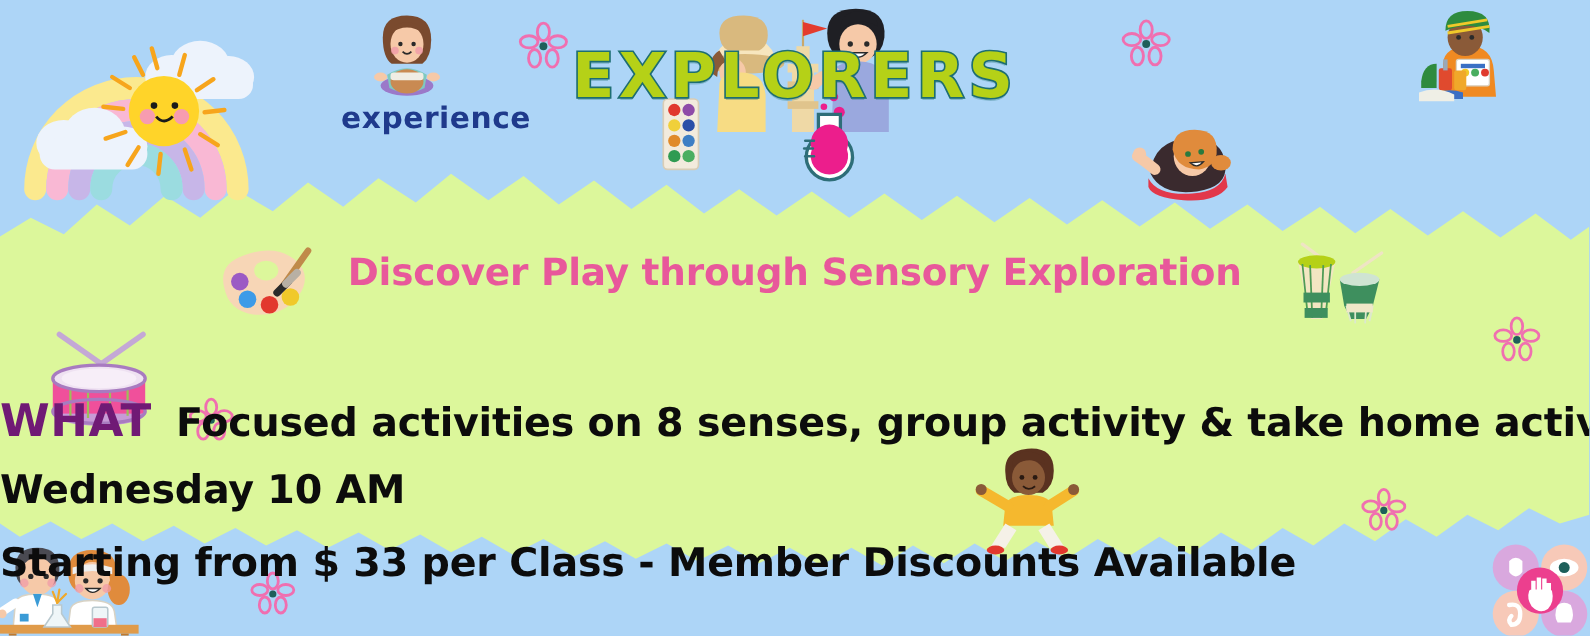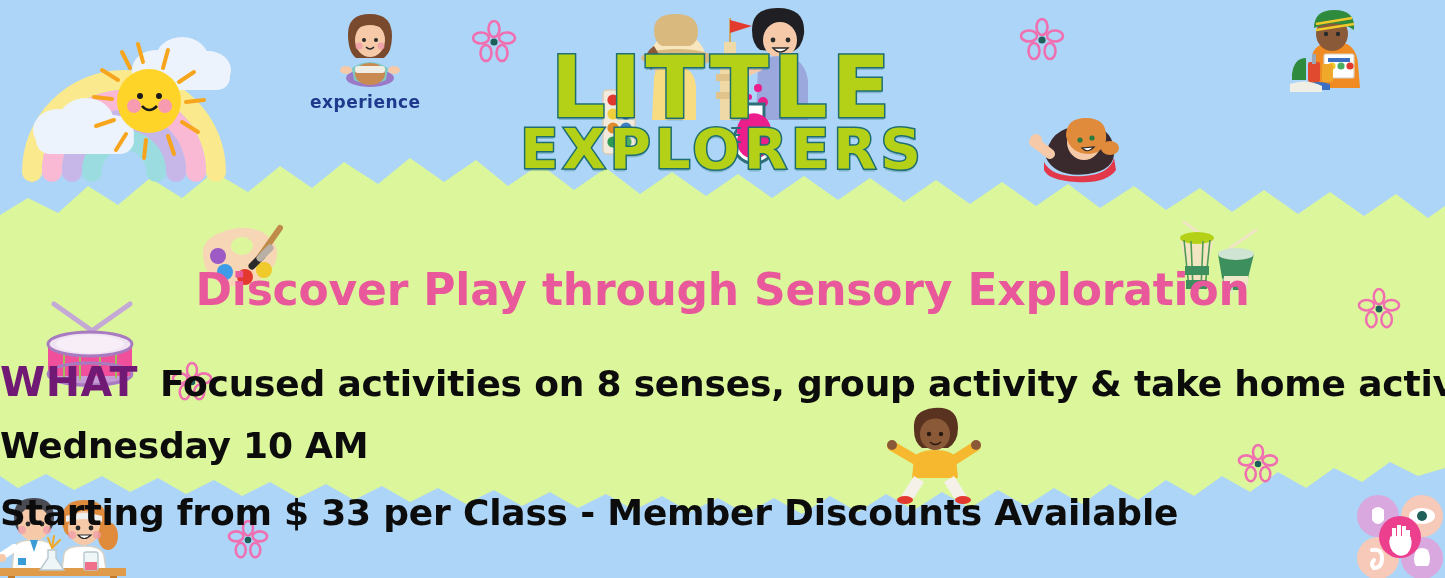--- a/index.html
+++ b/index.html
@@ -43,25 +43,24 @@
   
   #headline-block {
     position:absolute;
     left:0; top:228px;
     width:1445px;
     text-align:center;
   }
   .headline {
     font-family:"DejaVu Sans", sans-serif;
     font-weight:bold;
-    font-size:44px;
+    font-size:34px;
     color:#E8589B;
     line-height:1.18;
     letter-spacing:-0.2px;
-    margin-top:36px;
   }
 
   
   #details { position:absolute; left:0; top:358px; width:1445px; }
   .detail-row {
     display:flex;
     align-items:baseline;
     height:67px;
   }
   .detail-label {
@@ -82,21 +81,21 @@
     letter-spacing:-0.2px;
     white-space:nowrap;
   }
 
   
   #experience-word {
     position:absolute;
     left:310px; top:92px;
     font-family:"DejaVu Sans", sans-serif;
     font-weight:bold;
-    font-size:17px;
+    font-size:27px;
     color:#1F3A8C;
     letter-spacing:0.5px;
   }
 
   svg { display:block; overflow:visible; }
 </style>
 </head>
 <body>
 
 <div id="banner">
@@ -225,21 +224,20 @@
     <path d="M28,26 L28,46 A21,21 0 1 0 48,46 L48,26 Z" fill="#FFFFFF" stroke="#2E6E78" stroke-width="3"></path>
     <path d="M22,58 A17,17 0 1 0 54,58 A17,17 0 1 0 22,58 Z" fill="#EC1E8C"></path>
     <g stroke="#2E6E78" stroke-width="2.2" stroke-linecap="round">
       <line x1="16" y1="50" x2="24" y2="50"></line>
       <line x1="15" y1="57" x2="23" y2="57"></line>
       <line x1="16" y1="64" x2="24" y2="64"></line>
     </g>
   </svg>
 
   <div id="logo-block">
-    <div class="logo-line" id="logo-line-1">LITTLE</div>
     <div class="logo-line" id="logo-line-2">EXPLORERS</div>
   </div>
 
   <svg class="abs" style="left:1028px; top:112px;" width="94" height="72" viewBox="0 0 94 72">
     <path d="M18,46 Q20,16 52,14 Q84,12 86,38 Q88,58 60,62 Q28,66 18,46 Z" fill="#3A2A2E"></path>
     <path d="M16,50 Q24,66 56,64 Q82,62 86,46 L88,58 Q78,72 48,70 Q20,68 16,58 Z" fill="#E2384A"></path>
     <ellipse cx="56" cy="30" rx="17" ry="18" fill="#F6C9A8"></ellipse>
     <path d="M38,24 Q38,6 58,6 Q80,6 78,28 Q76,40 62,42 Q42,42 38,24 Z" fill="#E08B3C"></path>
     <ellipse cx="82" cy="36" rx="9" ry="7" fill="#E08B3C"></ellipse>
     <circle cx="52" cy="28" r="2.6" fill="#2A7A3E"></circle>

